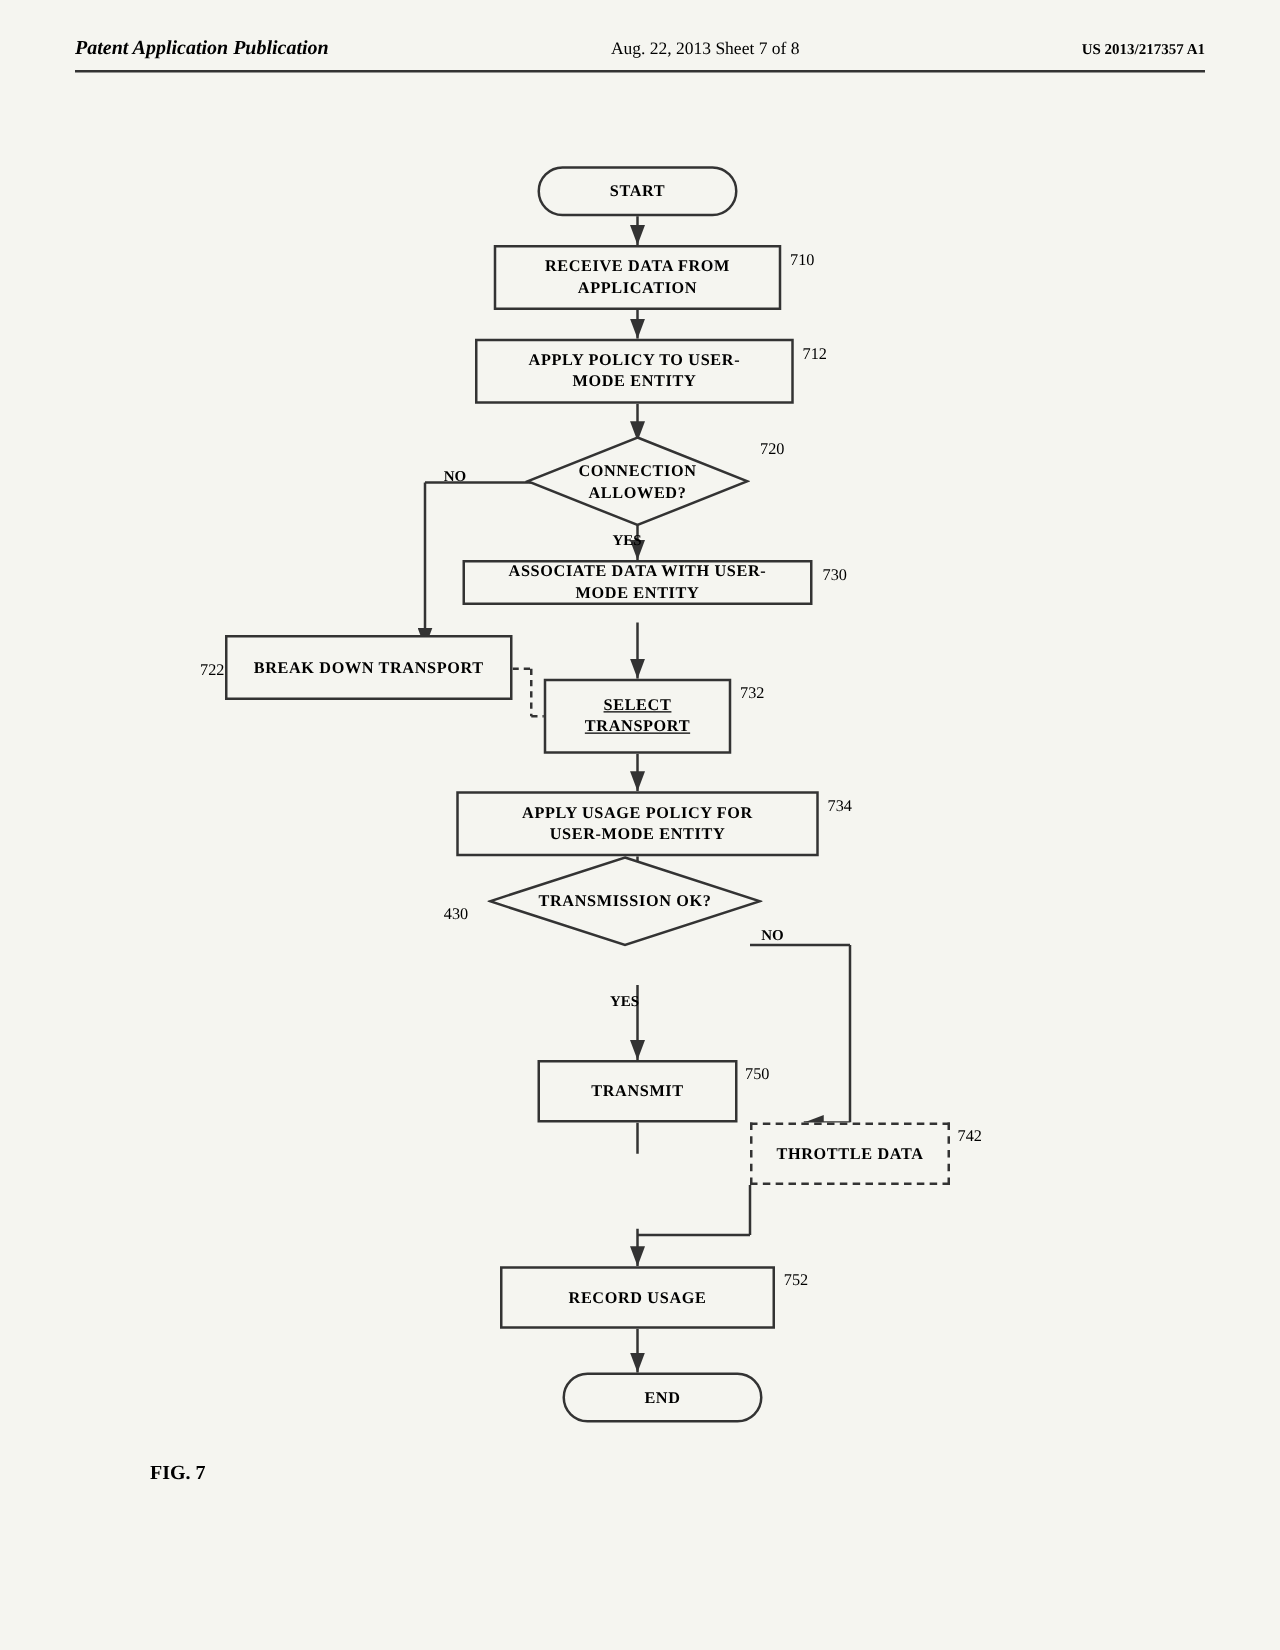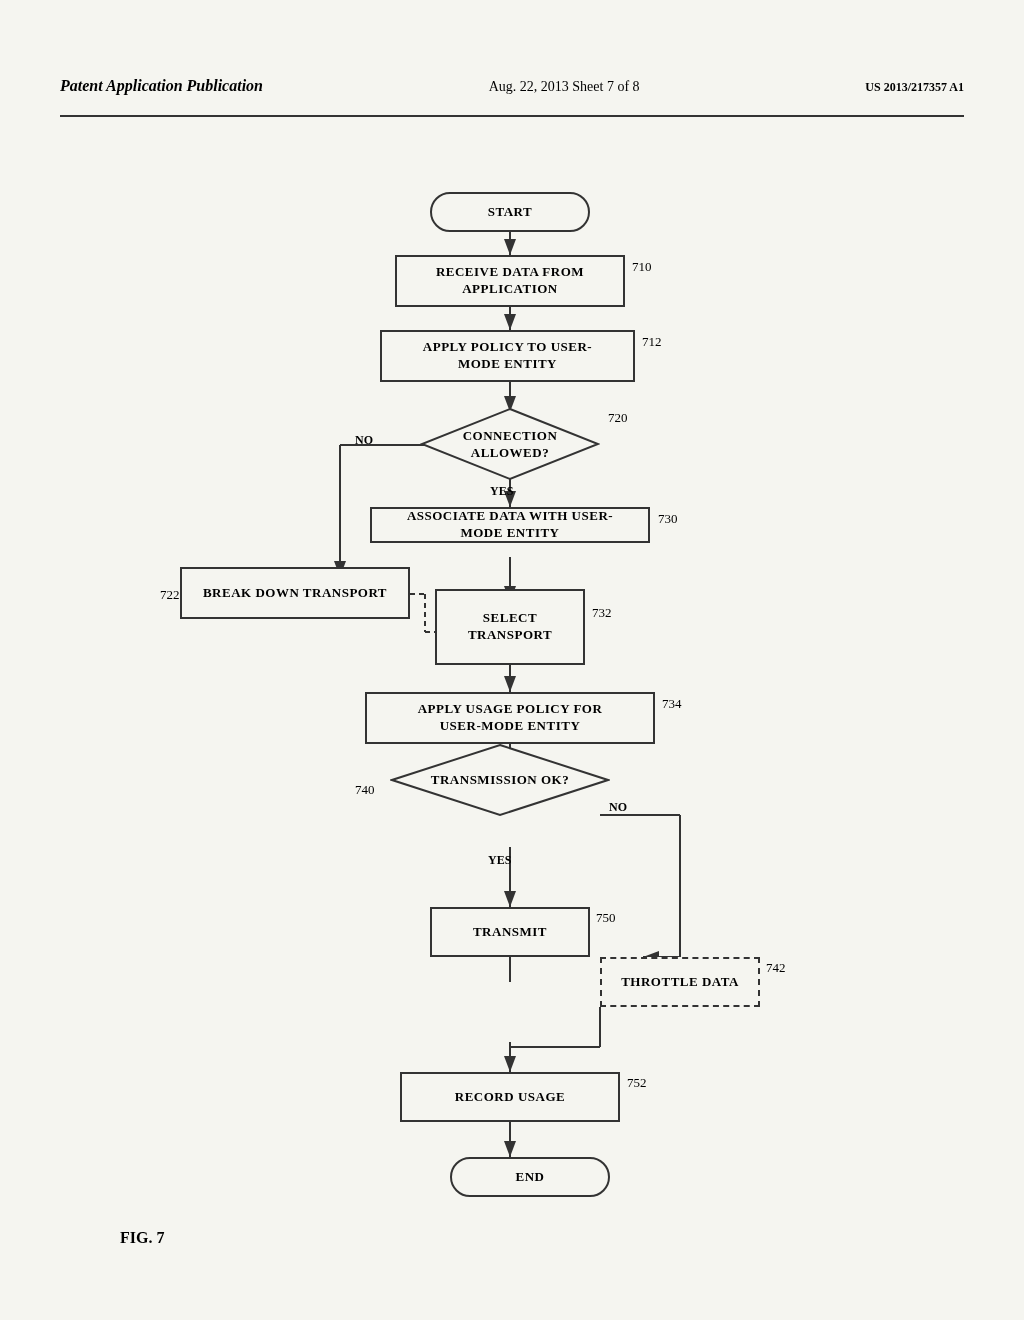--- a/index.html
+++ b/index.html
@@ -16,23 +16,22 @@
       min-height: 1320px;
       background: #f5f5f0;
       padding: 30px 60px;
       position: relative;
     }
     .header {
       display: flex;
       justify-content: space-between;
       align-items: baseline;
       border-bottom: 2px solid #333;
-      padding-bottom: 20px;
+      padding-bottom: 8px;
       margin-bottom: 30px;
-      margin-top: 47px;
     }
     .header-left {
       font-size: 16px;
       font-weight: bold;
       font-style: italic;
     }
     .header-center {
       font-size: 14px;
       text-align: right;
     }
@@ -203,39 +202,39 @@
     <div class="fc-shape fc-rect" style="left:310px; top:360px; width:280px; height:36px;">
       <span style="line-height:1.3;">ASSOCIATE DATA WITH USER-<br>MODE ENTITY</span>
     </div>
     <span class="ref-label" style="left:598px; top:364px;">730</span>
 
     <div class="fc-shape fc-rect" style="left:120px; top:420px; width:230px; height:52px;">
       <span>BREAK DOWN TRANSPORT</span>
     </div>
     <span class="ref-label" style="left:100px; top:440px;">722</span>
 
-    <div class="fc-shape fc-rect" style="left:375px; top:442px; width:150px; height:76px;">
+    <div class="fc-shape fc-rect" style="left:375px; top:455px; width:150px; height:60px;text-decoration:underline;">
       <span style="line-height:1.3;">SELECT<br>TRANSPORT</span>
     </div>
     <span class="ref-label" style="left:532px; top:458px;">732</span>
 
     <div class="fc-shape fc-rect" style="left:305px; top:545px; width:290px; height:52px;">
       <span style="line-height:1.3;">APPLY USAGE POLICY FOR<br>USER-MODE ENTITY</span>
     </div>
     <span class="ref-label" style="left:602px; top:549px;">734</span>
 
     <div class="fc-shape fc-diamond" style="left:330px; top:596px; width:220px; height:75px;">
       <div class="fc-diamond-inner">
         <svg viewBox="0 0 220 75" xmlns="http://www.w3.org/2000/svg">
           <polygon points="110,2 218,37 110,72 2,37" fill="#f5f5f0" stroke="#333" stroke-width="2"></polygon>
         </svg>
         <div class="fc-diamond-text">TRANSMISSION OK?</div>
       </div>
     </div>
-    <span class="ref-label" style="left:295px; top:635px;">740</span>
+    <span class="ref-label" style="left:295px; top:635px;">430</span>
 
     <span class="label-text" style="left:428px; top:706px;">YES</span>
 
     <span class="label-text" style="left:549px; top:653px;">NO</span>
 
     <div class="fc-shape fc-rect" style="left:540px; top:810px; width:160px; height:50px; border-style:dashed;">
       <span>THROTTLE DATA</span>
     </div>
     <span class="ref-label" style="left:706px; top:813px;">742</span>
 

